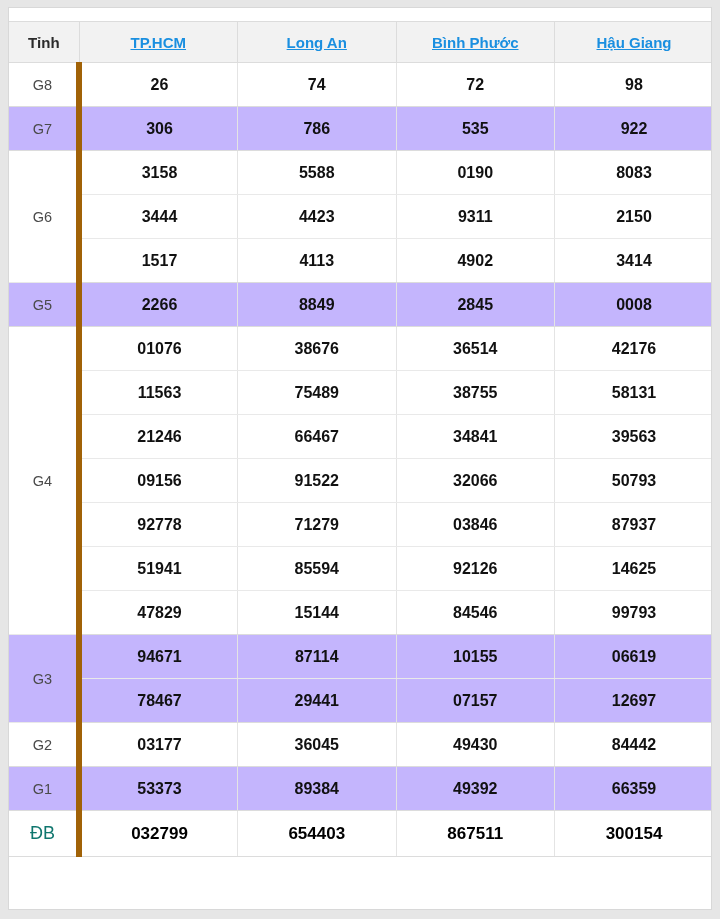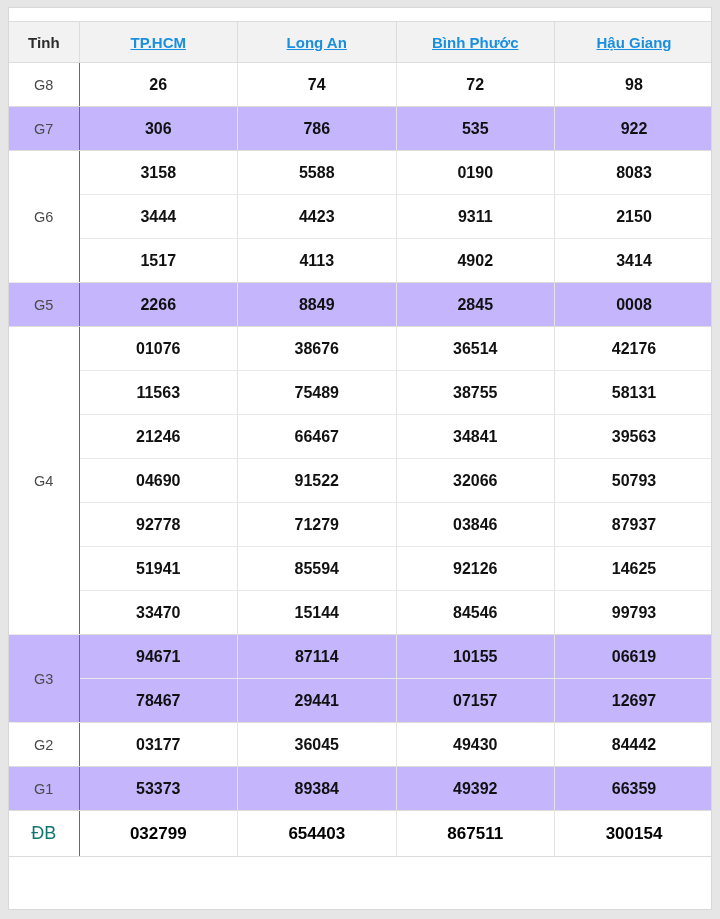--- a/index.html
+++ b/index.html
@@ -90,21 +90,21 @@
     font-weight: bold;
     color: #111111;
     height: 44px;
   }
   tbody td:last-child { border-right: none; }
 
   td.label {
     font-size: 14.5px;
     font-weight: normal;
     color: #4a4a4a;
-    border-right: 1px solid #a16207;
+    border-right: 6px solid #a16207;
   }
 
   
   tr.shade td { background: #c4b5fd; }
   tr.group-start td { border-top: 1px solid #dcdcdc; }
   tr.group-end td { border-bottom: 1px solid #dcdcdc; }
 
   
   tr.db td { font-size: 17px; color: #000000; height: 46px; }
   tr.db td.label { font-size: 18px; font-weight: normal; color: #0f766e; }
@@ -186,39 +186,39 @@
           <td>38755</td>
           <td>58131</td>
         </tr>
         <tr class="">
           <td>21246</td>
           <td>66467</td>
           <td>34841</td>
           <td>39563</td>
         </tr>
         <tr class="">
-          <td>04690</td>
+          <td>09156</td>
           <td>91522</td>
           <td>32066</td>
           <td>50793</td>
         </tr>
         <tr class="">
           <td>92778</td>
           <td>71279</td>
           <td>03846</td>
           <td>87937</td>
         </tr>
         <tr class="">
           <td>51941</td>
           <td>85594</td>
           <td>92126</td>
           <td>14625</td>
         </tr>
         <tr class="group-end">
-          <td>33470</td>
+          <td>47829</td>
           <td>15144</td>
           <td>84546</td>
           <td>99793</td>
         </tr>
         <tr class="shade group-start">
           <td class="label" rowspan="2">G3</td>
           <td>94671</td>
           <td>87114</td>
           <td>10155</td>
           <td>06619</td>

